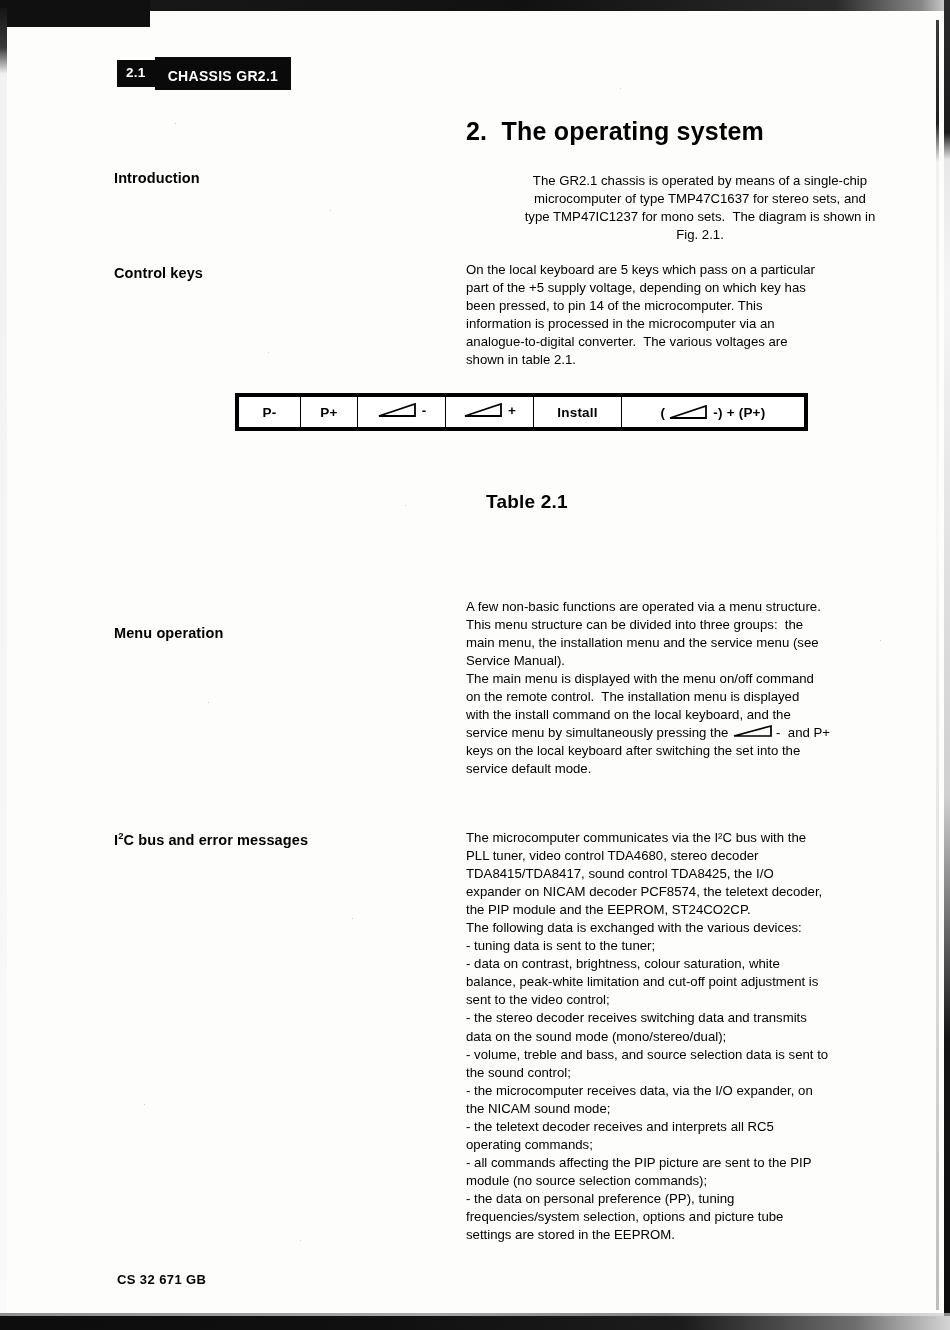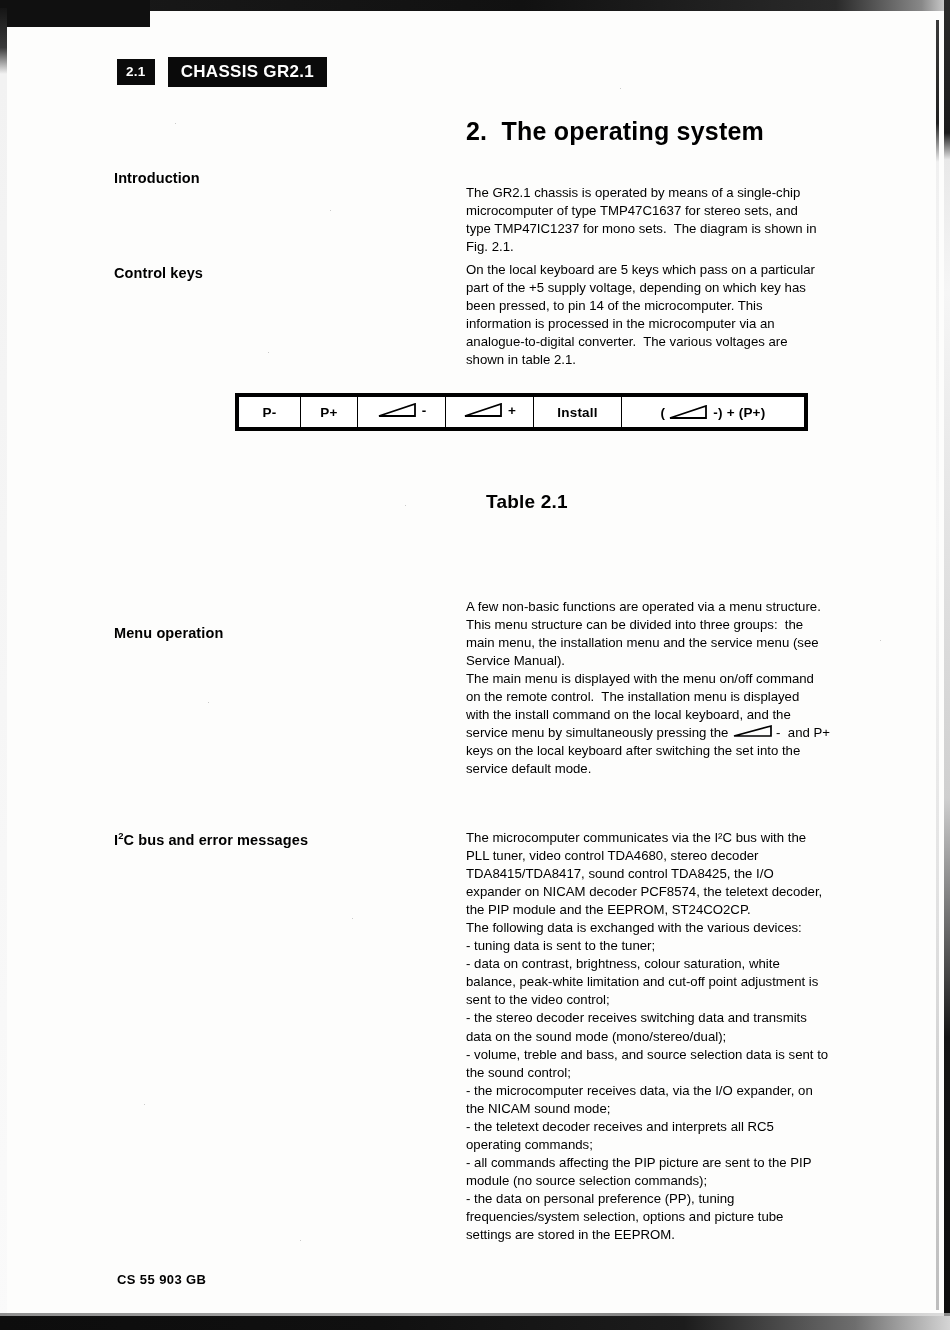--- a/index.html
+++ b/index.html
@@ -63,37 +63,36 @@
     background: linear-gradient(90deg,#555 0%,#7a7a7a 45%,#3b3b3b 70%,#cfcfcf 100%);
     opacity: .65;
   }
 
   
   .hdr {
     position: absolute;
     left: 117px; top: 57px;
     display: flex;
     align-items: center;
-    gap: 13px;
   }
   .badge {
     background: #0a0a0a;
     color: #ffffff;
     font-weight: bold;
     letter-spacing: .3px;
     line-height: 1;
     display: inline-block;
   }
   .badge-num {
     font-size: 13.5px;
     padding: 6px 9px 7px 9px;
   }
   .badge-chassis {
-    font-size: 17px;
-    padding: 6px 13px 7px 13px;
+    font-size: 14px;
+    padding: 12px 13px 7px 13px;
   }
 
   
   .doc-title {
     position: absolute;
     left: 466px; top: 100px;
     font-size: 25px;
     font-weight: bold;
     letter-spacing: .2px;
     white-space: pre;
@@ -205,21 +204,21 @@
   <div class="scan-edge-bottom"></div>
 
   <div class="hdr">
     <span class="badge badge-num">2.1</span>
     <span class="badge badge-chassis">CHASSIS GR2.1</span>
   </div>
 
   <h1 class="doc-title">2.  The operating system</h1>
 
   <div class="sec-head" style="top:170px;">Introduction</div>
-  <div class="body-block" style="top:184px;">The GR2.1 chassis is operated by means of a single-chip
+  <div class="body-block" style="top:172px;text-align:center;">The GR2.1 chassis is operated by means of a single-chip
 microcomputer of type TMP47C1637 for stereo sets, and
 type TMP47IC1237 for mono sets.  The diagram is shown in
 Fig. 2.1.</div>
 
   <div class="sec-head" style="top:265px;">Control keys</div>
   <div class="body-block" style="top:261px;">On the local keyboard are 5 keys which pass on a particular
 part of the +5 supply voltage, depending on which key has
 been pressed, to pin 14 of the microcomputer. This
 information is processed in the microcomputer via an
 analogue-to-digital converter.  The various voltages are
@@ -323,21 +322,21 @@
 - the microcomputer receives data, via the I/O expander, on
 the NICAM sound mode;
 - the teletext decoder receives and interprets all RC5
 operating commands;
 - all commands affecting the PIP picture are sent to the PIP
 module (no source selection commands);
 - the data on personal preference (PP), tuning
 frequencies/system selection, options and picture tube
 settings are stored in the EEPROM.</div>
 
-  <div class="footer">CS 55 903 GB</div>
+  <div class="footer">CS 32 671 GB</div>
 
   <div class="speckle" style="left:175px; top:123px;"></div>
   <div class="speckle" style="left:330px; top:210px;"></div>
   <div class="speckle" style="left:268px; top:352px;"></div>
   <div class="speckle" style="left:405px; top:505px;"></div>
   <div class="speckle" style="left:208px; top:702px;"></div>
   <div class="speckle" style="left:352px; top:918px;"></div>
   <div class="speckle" style="left:144px; top:1104px;"></div>
   <div class="speckle" style="left:300px; top:1240px;"></div>
   <div class="speckle" style="left:620px; top:88px;"></div>

